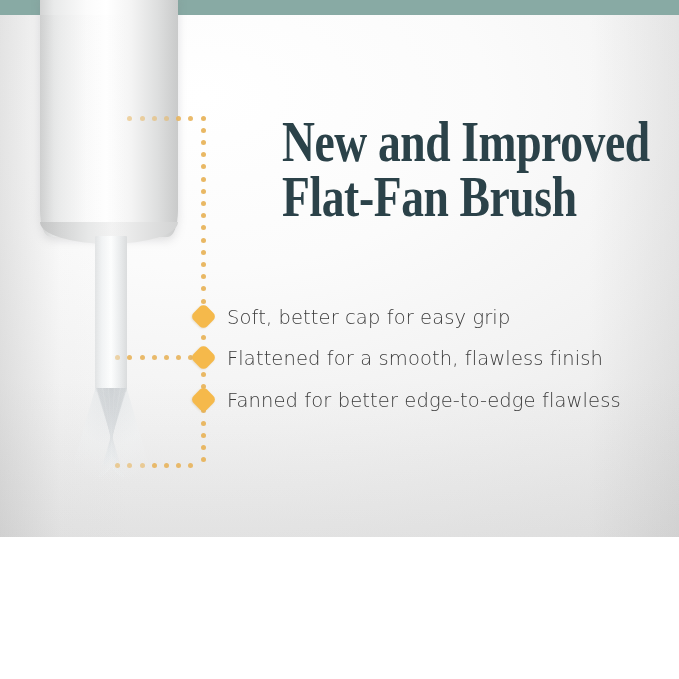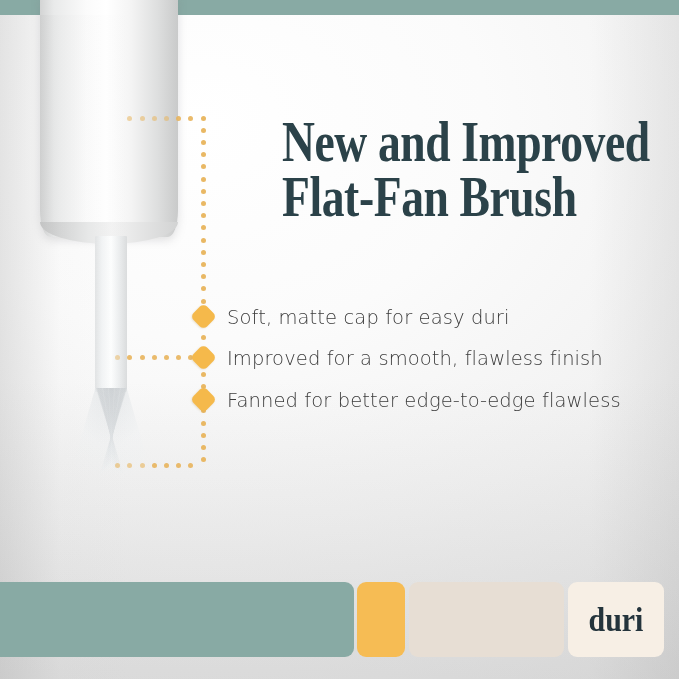--- a/index.html
+++ b/index.html
@@ -3,21 +3,21 @@
 <meta charset="utf-8">
 <style>
   html, body {
     margin: 0;
     padding: 0;
     background: #ffffff;
   }
   #stage {
     position: relative;
     width: 679px;
-    height: 679px;
+    height: 537px;
     overflow: hidden;
     font-family: "Liberation Sans", sans-serif;
     background:
       radial-gradient(ellipse 130% 100% at 30% 18%, #ffffff 0%, #fbfbfb 32%, #f2f2f2 62%, #e4e4e4 100%);
   }
 
   
   .band-top {
     position: absolute;
     left: 0; top: 0;
@@ -293,24 +293,24 @@
       <div class="dot" style="left: 115.1px; top: 462.5px; background: rgb(232, 180, 92); opacity: 0.6;"></div>
     </div>
 
   <div class="headline">
     <span class="l1">New and Improved</span>
     <span class="l2">Flat-Fan Brush</span>
   </div>
 
   <div>
     <div class="diamond" style="left:194px; top:307px;"></div>
-    <div class="bullet-text" style="left:227px; top:306px;">Soft, matte cap for easy duri</div>
+    <div class="bullet-text" style="left:227px; top:306px;">Soft, better cap for easy grip</div>
 
     <div class="diamond" style="left:194px; top:348px;"></div>
-    <div class="bullet-text" style="left:227px; top:347px;">Improved for a smooth, flawless finish</div>
+    <div class="bullet-text" style="left:227px; top:347px;">Flattened for a smooth, flawless finish</div>
 
     <div class="diamond" style="left:194px; top:390px;"></div>
     <div class="bullet-text" style="left:227px; top:389px;">Fanned for better edge-to-edge flawless</div>
   </div>
 
   <div class="bottombar">
     <div class="seg seg-teal"></div>
     <div class="seg seg-amber"></div>
     <div class="seg seg-beige"></div>
     <div class="seg seg-cream"></div>

